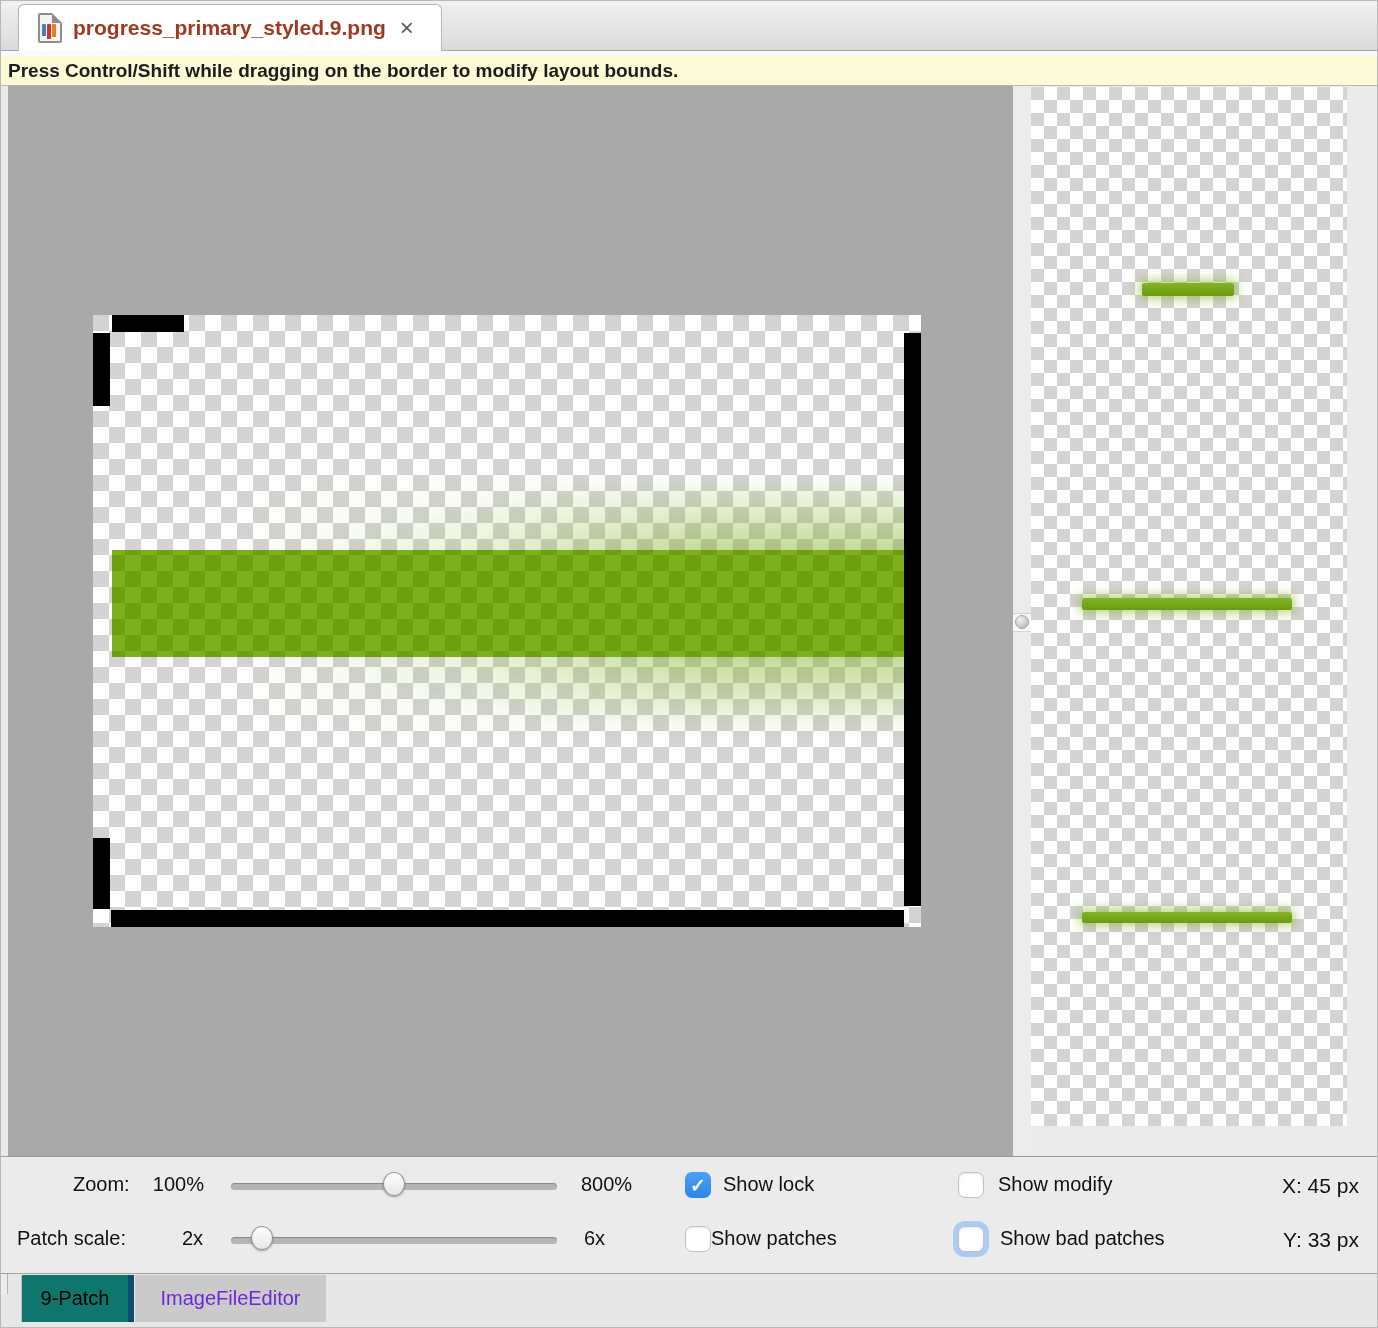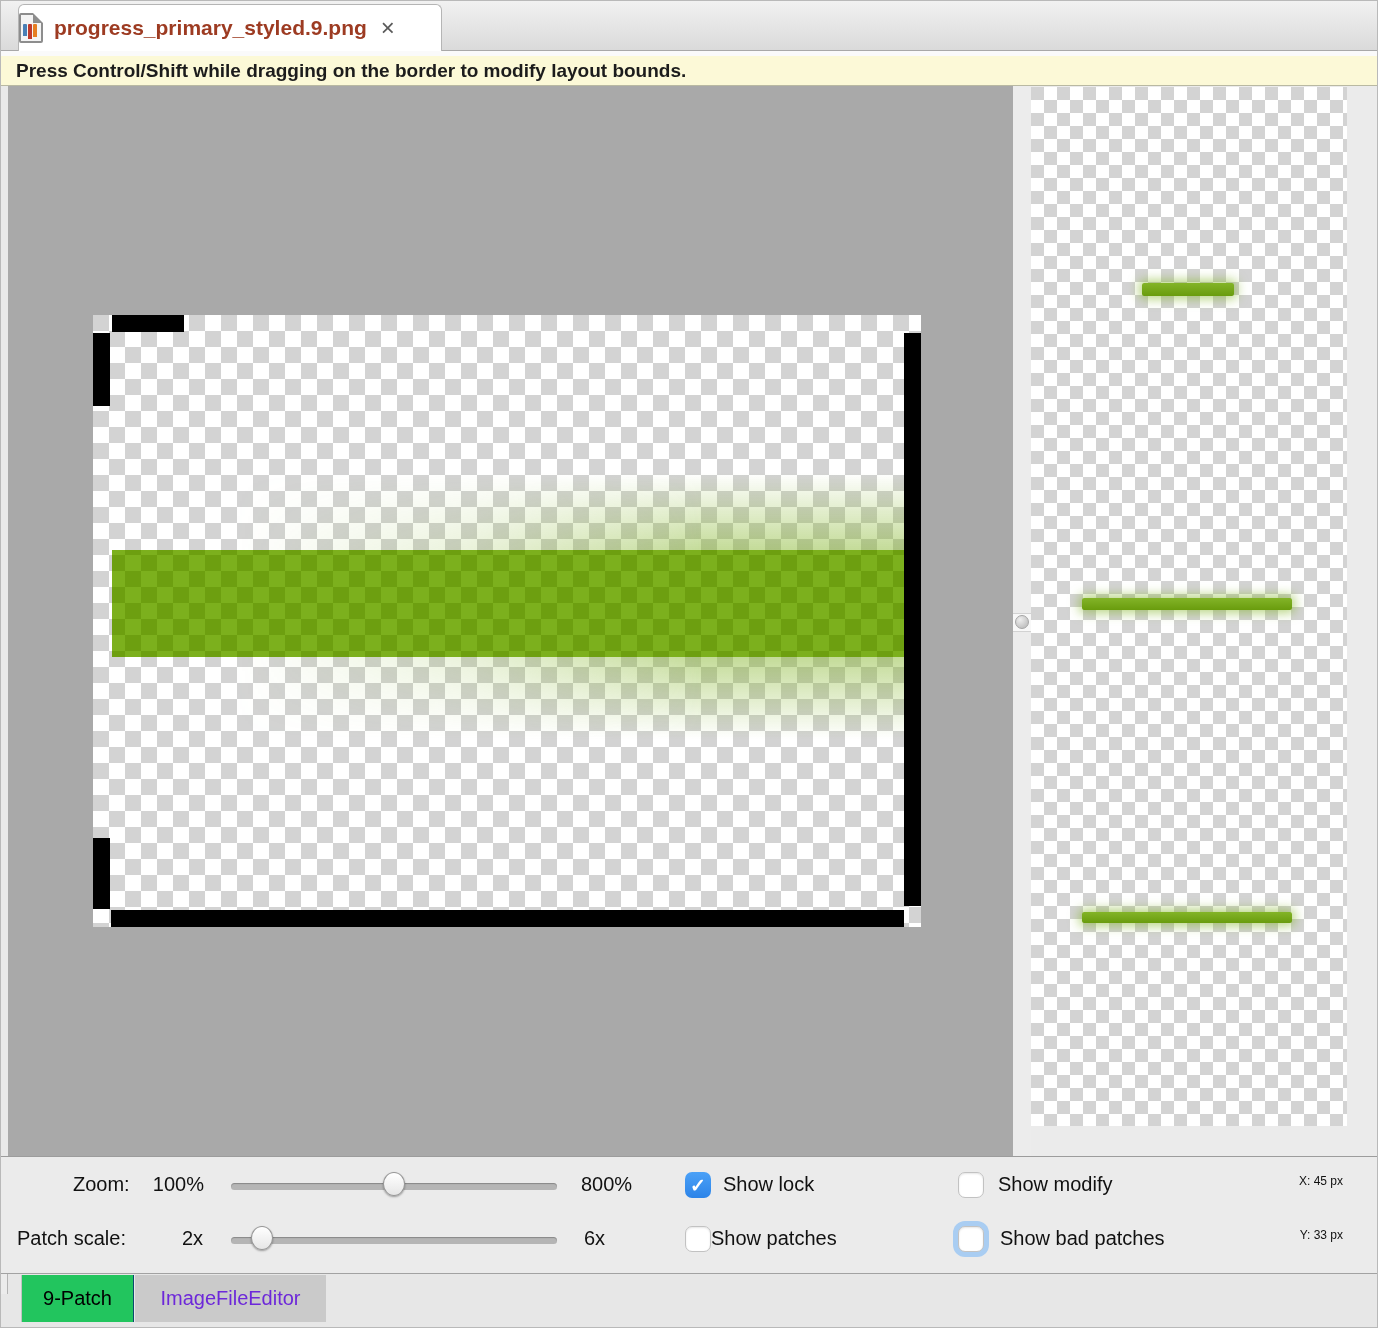--- a/index.html
+++ b/index.html
@@ -4,36 +4,36 @@
 <style>
   * { margin:0; padding:0; box-sizing:border-box; }
   body { background:#ececec; font-family:"Liberation Sans", sans-serif; }
   .window { position:relative; width:1378px; height:1328px; background:#ececec; overflow:hidden; border:1px solid #b9b9b9; }
 
   
   .tabbar { position:absolute; left:0; top:0; right:0; height:50px;
             background:linear-gradient(#f1f1f1,#dadada); border-bottom:1px solid #a8a8a8; }
   .tab-active { position:absolute; left:17px; top:3px; width:424px; height:47px;
                 background:#fff; border:1px solid #b5b5b5; border-bottom:none;
-                border-radius:6px 6px 0 0; display:flex; align-items:center; padding:0 0; }
+                border-radius:6px 6px 0 0; display:flex; align-items:center; padding:0 19px; }
   .file-icon { position:relative; width:24px; height:30px; background:#f4f4f4;
                border:2px solid #8d8d8d; border-radius:2px; margin-right:11px; flex:0 0 auto; }
   .file-icon::before { content:""; position:absolute; right:-2px; top:-2px;
                border:5px solid #fff; border-left-color:#8d8d8d; border-bottom-color:#8d8d8d; }
   .pencils { position:absolute; left:2px; bottom:2px; display:flex; gap:1px; }
   .pencil { width:4px; height:14px; border-radius:1px 1px 0 0; }
   .pencil.p1 { background:#4a7fb5; height:12px; }
   .pencil.p2 { background:#c0392b; height:15px; }
   .pencil.p3 { background:#e67e22; height:13px; }
   .tab-title { font-size:21px; font-weight:700; color:#9d3b22; white-space:nowrap; }
   .tab-close { margin-left:14px; font-size:24px; line-height:24px; color:#5a5a5a; cursor:pointer; }
 
   .notice-gap { position:absolute; left:0; top:50px; right:0; height:5px; background:#fafafa; }
   .notice { position:absolute; left:0; top:55px; right:0; height:30px; background:#fcf9d7;
-            display:flex; align-items:center; padding-left:15px;
+            display:flex; align-items:center; padding-left:7px;
             font-size:19px; font-weight:700; color:#1c1c1c; border-bottom:1px solid #b9b9a2; }
 
   
   .main { position:absolute; left:0; top:85px; width:1378px; height:1070px; }
   .gutter-left { position:absolute; left:0; top:0; width:7px; height:100%; background:#e9e9e9; }
   .canvas { position:absolute; left:7px; top:0; width:1005px; height:1070px; background:#a9a9a9; }
 
   .ninepatch { position:absolute; left:85px; top:229px; width:828px; height:612px; }
   .np-checker { position:absolute; inset:0;
     background-image:conic-gradient(#ffffff 0 25%, #d3d3d3 0 50%, #ffffff 0 75%, #d3d3d3 0);
@@ -90,31 +90,31 @@
   .max1 { left:580px; top:16px; } .max2 { left:583px; top:70px; }
   .cb { position:absolute; width:26px; height:26px; border-radius:7px; cursor:pointer; }
   .cb-checked { background:linear-gradient(#4ba1f7,#2d84e8); color:#fff; font-size:19px;
                 font-weight:700; display:flex; align-items:center; justify-content:center; }
   .cb-empty { background:#fff; border:1px solid #c2c2c2; box-shadow:inset 0 1px 2px rgba(0,0,0,.10); }
   .cb-focus { box-shadow:0 0 0 5px #a9cdf2, inset 0 1px 2px rgba(0,0,0,.10); }
   .cb-lock { left:684px; top:15px; }   .lbl-lock { left:722px; top:16px; }
   .cb-content { left:957px; top:15px; } .lbl-content { left:997px; top:16px; }
   .cb-patches { left:684px; top:69px; } .lbl-patches { left:710px; top:70px; }
   .cb-bad { left:957px; top:69px; }     .lbl-bad { left:999px; top:70px; }
-  .coord { position:absolute; right:36px; font-size:12px; }
+  .coord { position:absolute; right:20px; font-size:21px; }
   .coord-x { top:17px; } .coord-y { top:71px; }
 
   
   .statusbar { position:absolute; left:0; top:1272px; width:1378px; height:56px;
                background:#e7e7e7; border-top:1px solid #a2a2a2; }
   .sb-gutter { position:absolute; left:0; top:0; width:7px; height:20px; background:#ececec; border-right:1px solid #b4b4b4; }
   .sb-tab { position:absolute; top:1px; height:47px; display:flex; align-items:center;
             justify-content:center; font-size:20px; cursor:pointer; }
-  .sb-tab-active { left:20px; width:113px; background:#22c55e; color:#000;
-                   border-left:1px solid #c2c2c2; border-right:1px solid #0c4a6e; }
+  .sb-tab-active { left:20px; width:113px; background:#0f766e; color:#000;
+                   border-left:1px solid #c2c2c2; border-right:6px solid #0c4a6e; }
   .sb-tab-idle { left:134px; width:191px; background:#cacaca; color:#6d28d9; }
 </style>
 </head>
 <body>
 
 <div class="window">
 
   <div class="tabbar">
     <div class="tab-active">
       <div class="file-icon">

